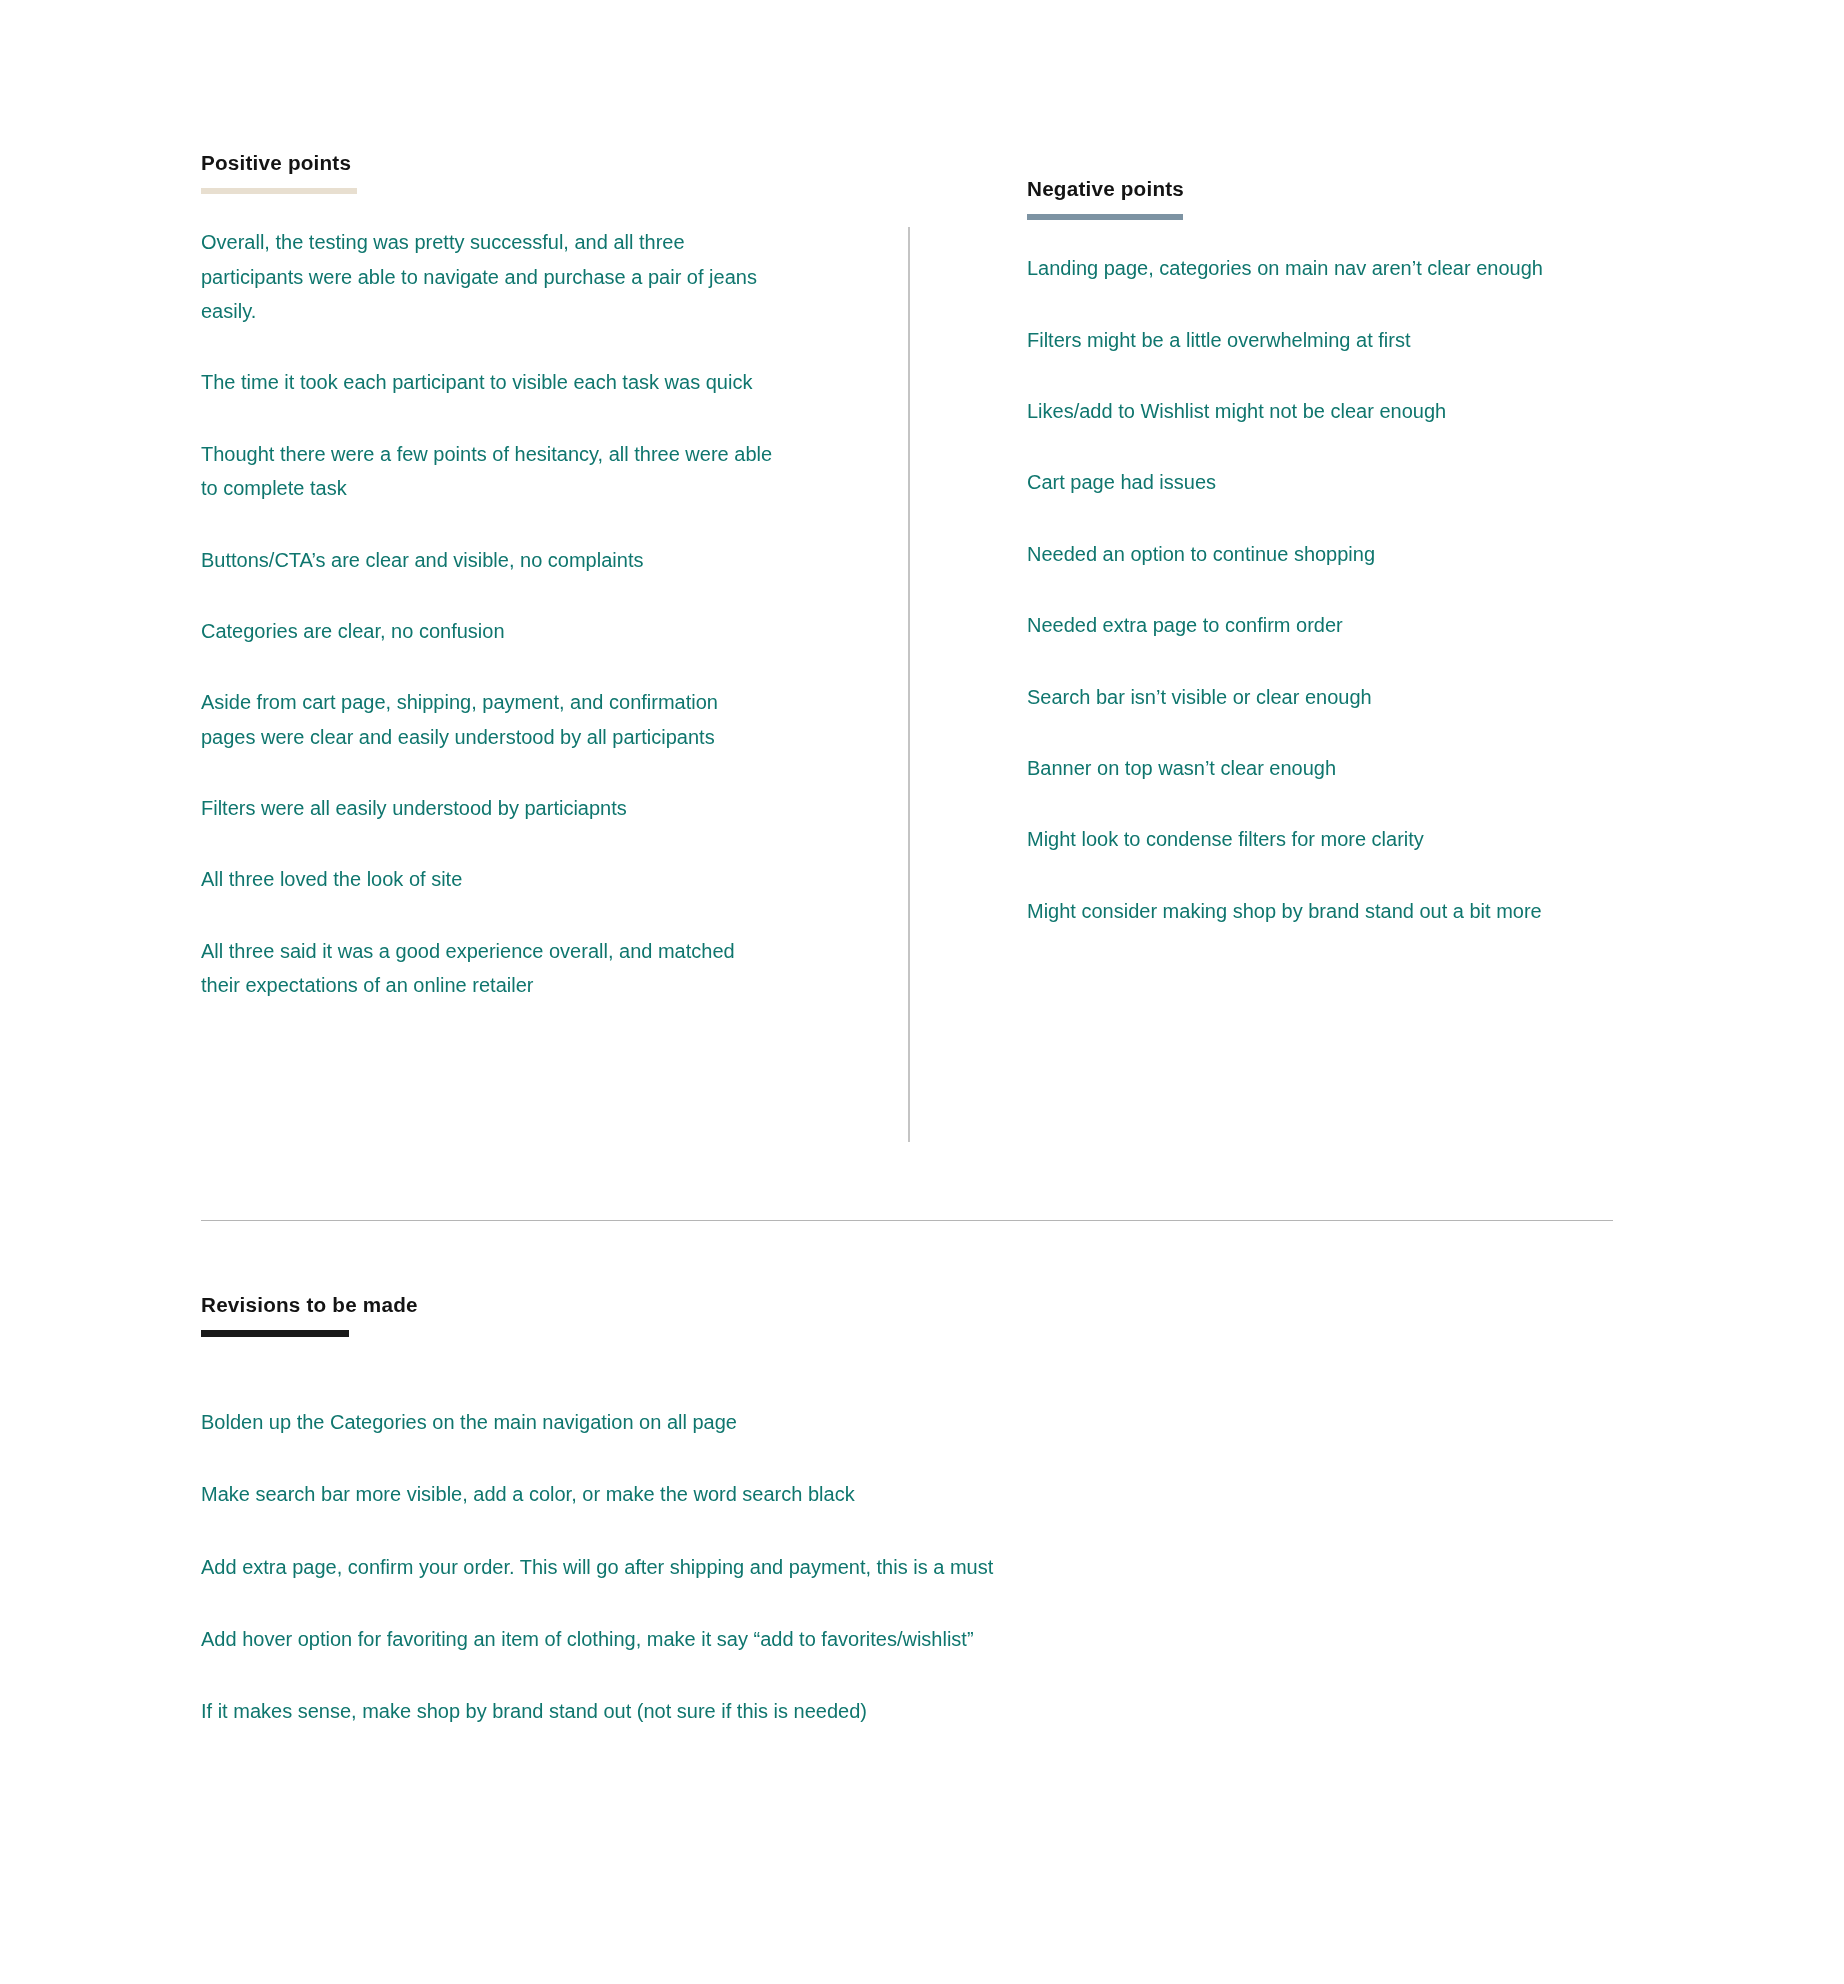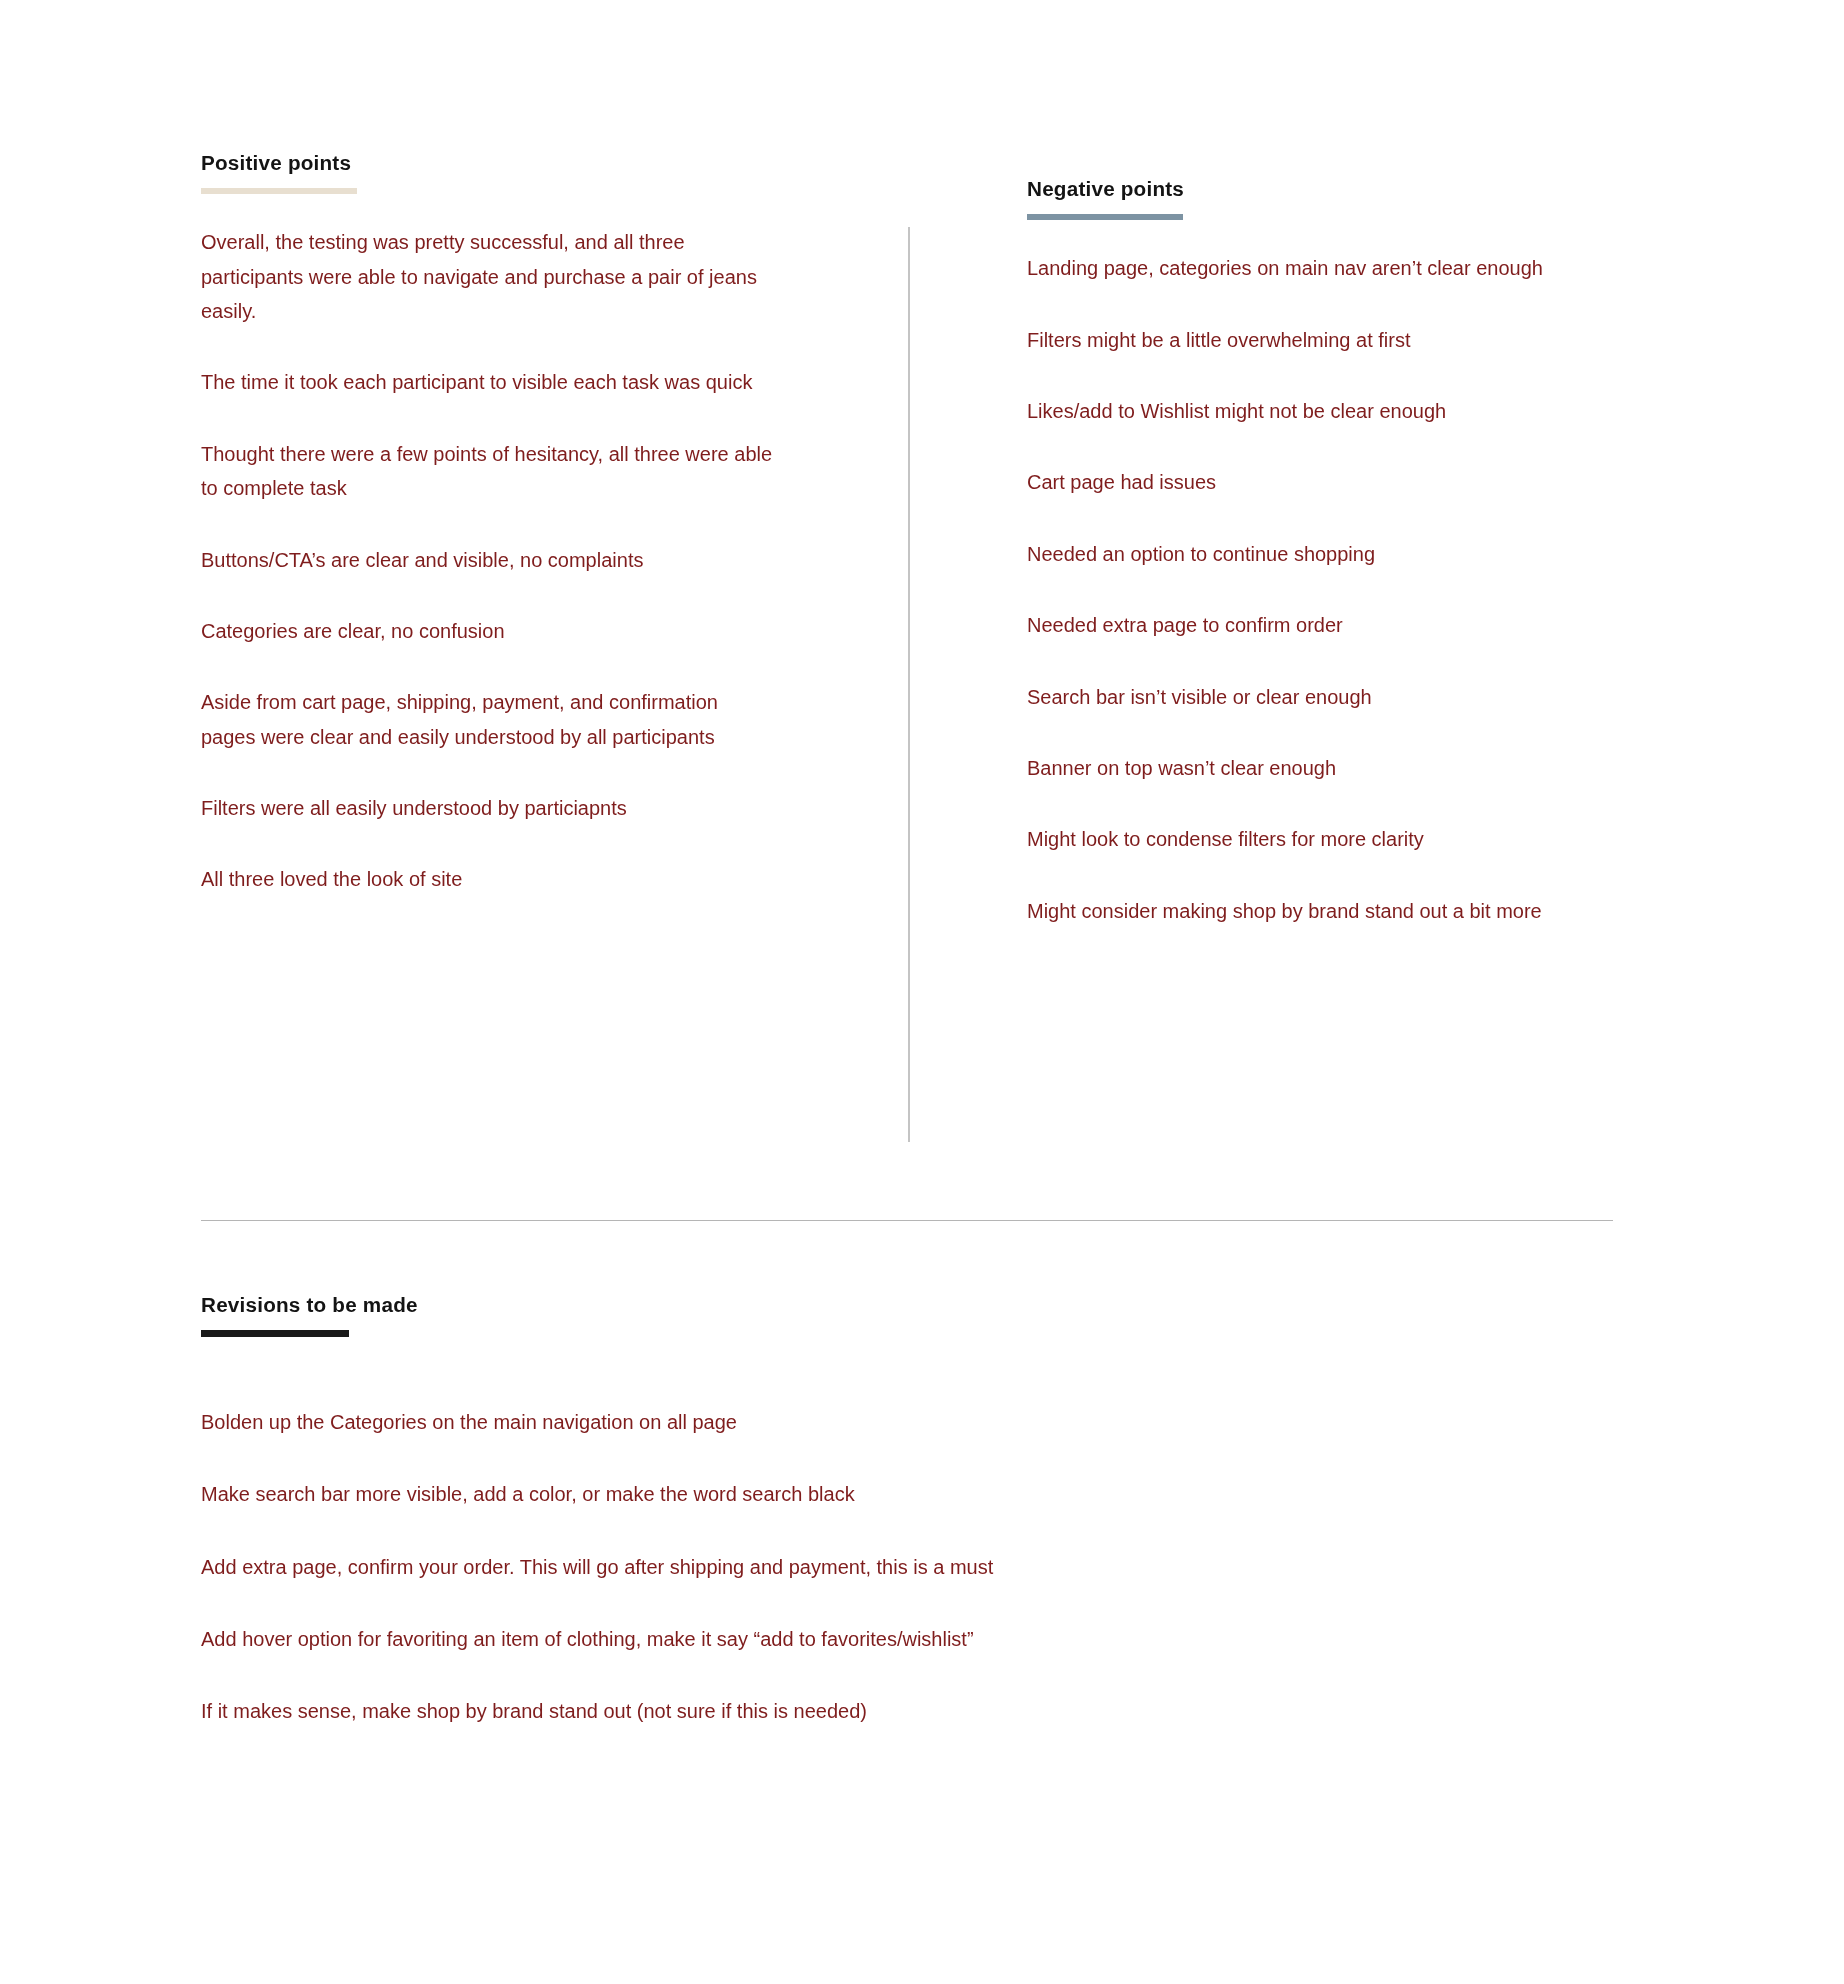--- a/index.html
+++ b/index.html
@@ -32,21 +32,21 @@
   .title-bar {
     width: 156px;
     height: 5.9px;
     margin-top: 13.3px;
     background: #ddd;
   }
   .points p, .revision-list p {
     font-size: 20px;
     line-height: 1.72;
     margin: 0 0 37px 0;
-    color: #7f1d1d;
+    color: #0f766e;
   }
   .points { margin-top: 31px; }
   .vdivider {
     position: absolute;
     left: 908px;
     top: 227px;
     width: 1.5px;
     height: 915px;
     background: #c4c4c4;
   }
@@ -78,20 +78,21 @@
     <div class="title-bar" style="background: rgb(232, 223, 208);"></div>
     <div class="points">
       <p>Overall, the testing was pretty successful, and all three participants were able to navigate and purchase a pair of jeans easily.</p>
       <p>The time it took each participant to visible each task was quick</p>
       <p>Thought there were a few points of hesitancy, all three were able to complete task</p>
       <p>Buttons/CTA’s are clear and visible, no complaints</p>
       <p>Categories are clear, no confusion</p>
       <p>Aside from cart page, shipping, payment, and confirmation pages were clear and easily understood by all participants</p>
       <p>Filters were all easily understood by particiapnts</p>
       <p>All three loved the look of site</p>
+      <p>All three said it was a good experience overall, and matched their expectations of an online retailer</p>
     </div>
   </section>
 
   <div class="vdivider"></div>
 
   <section class="col" id="negative-col">
     <h2 class="section-title">Negative points</h2>
     <div class="title-bar" style="background: rgb(125, 147, 163);"></div>
     <div class="points">
       <p>Landing page, categories on main nav aren’t clear enough</p>

